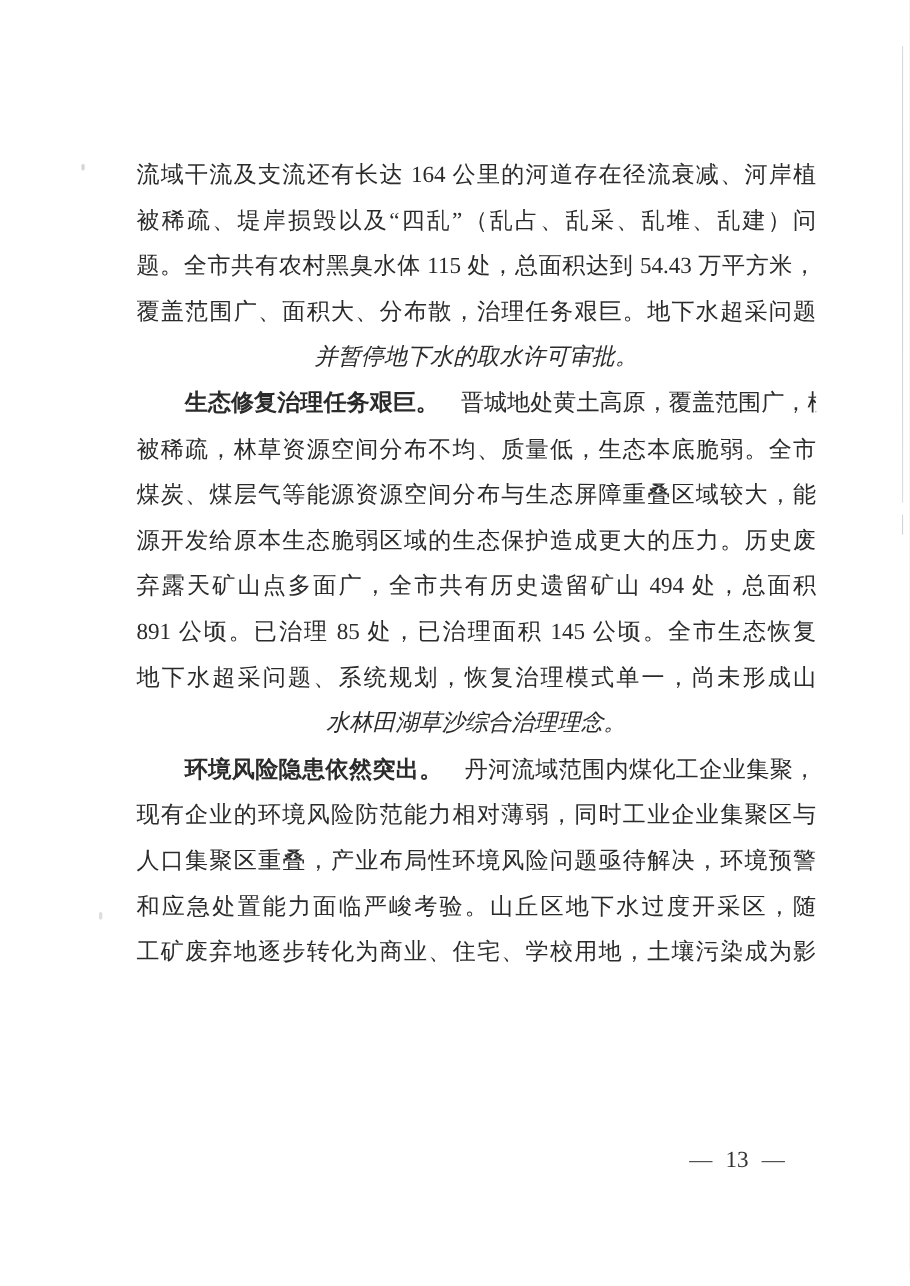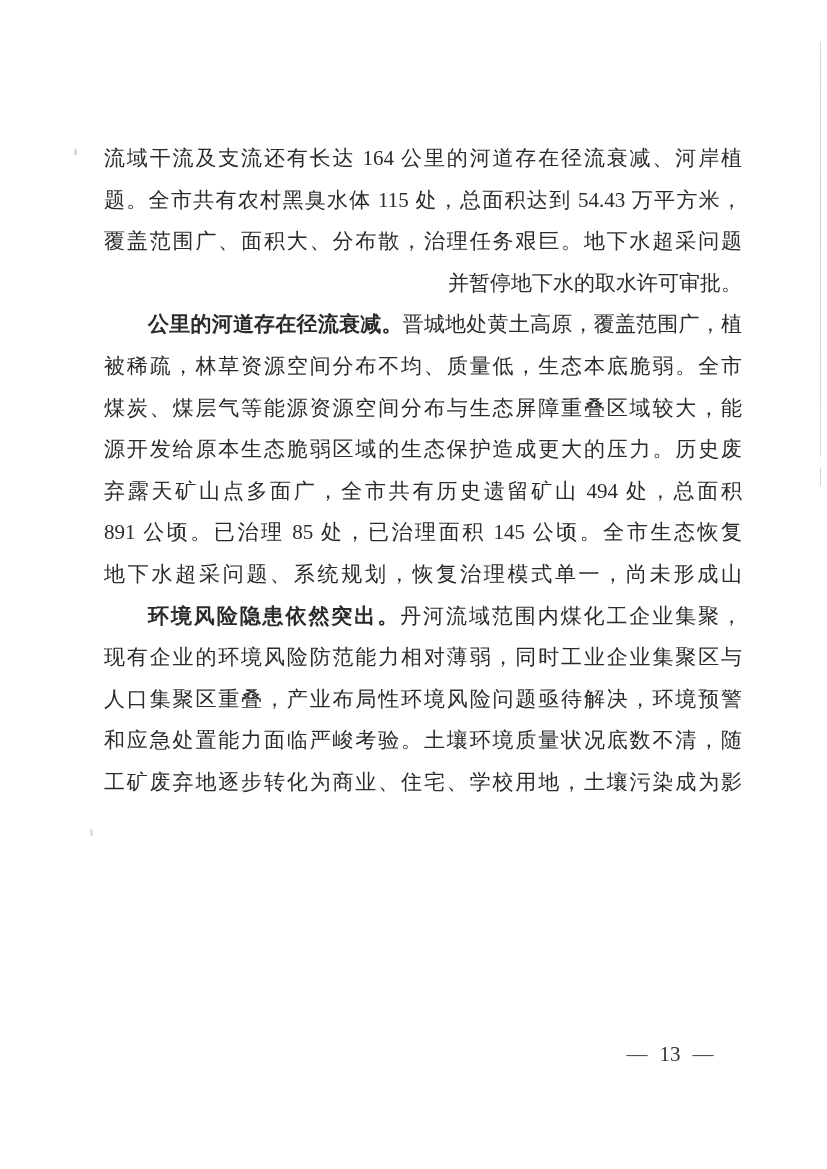--- a/index.html
+++ b/index.html
@@ -26,23 +26,23 @@
     white-space: nowrap;
     overflow: hidden;
     color: #2b2b2b;
     text-rendering: optimizeLegibility;
   }
   .line.just {
     text-align: justify;
     text-align-last: justify;
     text-justify: inter-character;
   }
-  .line.plain { text-align: right; }
+  .line.plain { text-align: center; font-style: italic; }
   .line.indent { padding-left: 44px; }
-  .seg { font-weight: normal; }
+  .seg { font-weight: normal; margin-left: 20px; }
   .seg.bold { font-weight: 700; }
   .footer {
     position: absolute;
     top: 1042px;
     left: 618px;
     width: 104px;
     display: flex;
     justify-content: center;
     align-items: center;
     gap: 12px;
@@ -89,34 +89,36 @@
     opacity: 0.55;
   }
 </style>
 </head>
 <body>
 
 <div class="page">
 
   <div class="textblock">
       <div class="line just"><span class="seg">流域干流及支流还有长达 164 公里的河道存在径流衰减、河岸植</span></div>
+      <div class="line just"><span class="seg">被稀疏、堤岸损毁以及“四乱”（乱占、乱采、乱堆、乱建）问</span></div>
       <div class="line just"><span class="seg">题。全市共有农村黑臭水体 115 处，总面积达到 54.43 万平方米，</span></div>
       <div class="line just"><span class="seg">覆盖范围广、面积大、分布散，治理任务艰巨。地下水超采问题</span></div>
       <div class="line plain"><span class="seg">并暂停地下水的取水许可审批。</span></div>
-      <div class="line just indent"><span class="seg bold">公里的河道存在径流衰减。</span><span class="seg">晋城地处黄土高原，覆盖范围广，植</span></div>
+      <div class="line just indent"><span class="seg bold">生态修复治理任务艰巨。</span><span class="seg">晋城地处黄土高原，覆盖范围广，植</span></div>
       <div class="line just"><span class="seg">被稀疏，林草资源空间分布不均、质量低，生态本底脆弱。全市</span></div>
       <div class="line just"><span class="seg">煤炭、煤层气等能源资源空间分布与生态屏障重叠区域较大，能</span></div>
       <div class="line just"><span class="seg">源开发给原本生态脆弱区域的生态保护造成更大的压力。历史废</span></div>
       <div class="line just"><span class="seg">弃露天矿山点多面广，全市共有历史遗留矿山 494 处，总面积</span></div>
       <div class="line just"><span class="seg">891 公顷。已治理 85 处，已治理面积 145 公顷。全市生态恢复</span></div>
       <div class="line just"><span class="seg">地下水超采问题、系统规划，恢复治理模式单一，尚未形成山</span></div>
+      <div class="line plain"><span class="seg">水林田湖草沙综合治理理念。</span></div>
       <div class="line just indent"><span class="seg bold">环境风险隐患依然突出。</span><span class="seg">丹河流域范围内煤化工企业集聚，</span></div>
       <div class="line just"><span class="seg">现有企业的环境风险防范能力相对薄弱，同时工业企业集聚区与</span></div>
       <div class="line just"><span class="seg">人口集聚区重叠，产业布局性环境风险问题亟待解决，环境预警</span></div>
-      <div class="line just"><span class="seg">和应急处置能力面临严峻考验。土壤环境质量状况底数不清，随</span></div>
+      <div class="line just"><span class="seg">和应急处置能力面临严峻考验。山丘区地下水过度开采区，随</span></div>
       <div class="line just"><span class="seg">工矿废弃地逐步转化为商业、住宅、学校用地，土壤污染成为影</span></div>
     </div>
 
   <div class="footer">
     <span class="dash">—</span>
     <span class="num">13</span>
     <span class="dash">—</span>
   </div>
 
   <div class="scan-line-right"></div>

